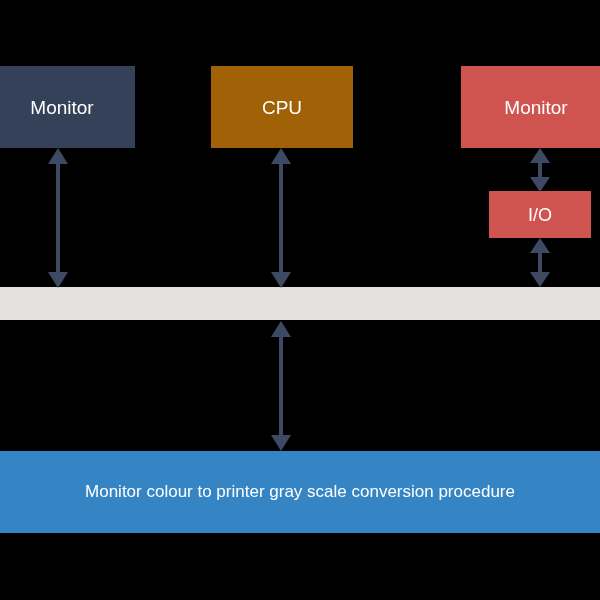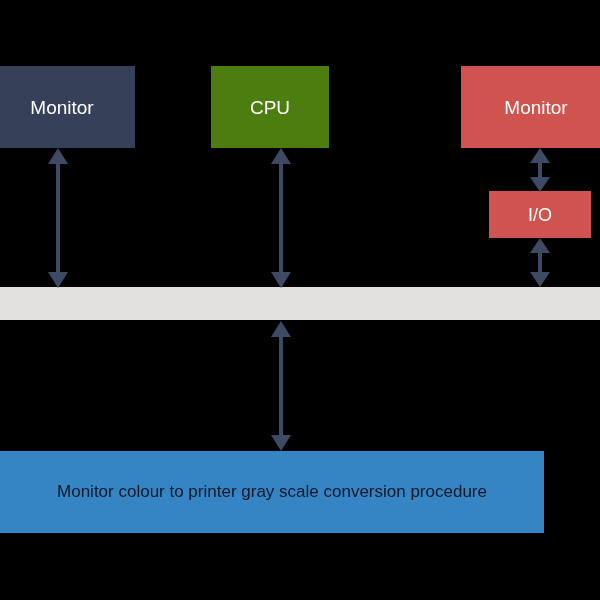--- a/index.html
+++ b/index.html
@@ -35,23 +35,23 @@
     left: -11px;
     top: 66px;
     width: 146px;
     height: 82px;
     background: #354158;
     font-size: 19px;
   }
   .node-cpu {
     left: 211px;
     top: 66px;
-    width: 118px;
+    width: 142px;
     height: 82px;
-    background: #4d7c0f;
+    background: #a16207;
     font-size: 19px;
   }
   .node-printer {
     left: 461px;
     top: 66px;
     width: 150px;
     height: 82px;
     background: #cf5450;
     font-size: 19px;
   }
@@ -70,27 +70,27 @@
     left: 0;
     top: 287px;
     width: 600px;
     height: 33px;
     background: #e2e1df;
   }
   .bar-procedure {
     position: absolute;
     left: 0;
     top: 451px;
-    width: 544px;
+    width: 600px;
     height: 82px;
     background: #3585c4;
     display: flex;
     align-items: center;
     justify-content: center;
-    color: #0f172a;
+    color: #ffffff;
     font-size: 17px;
     white-space: nowrap;
   }
 
   
   .arrow {
     position: absolute;
   }
 </style>
 </head>

